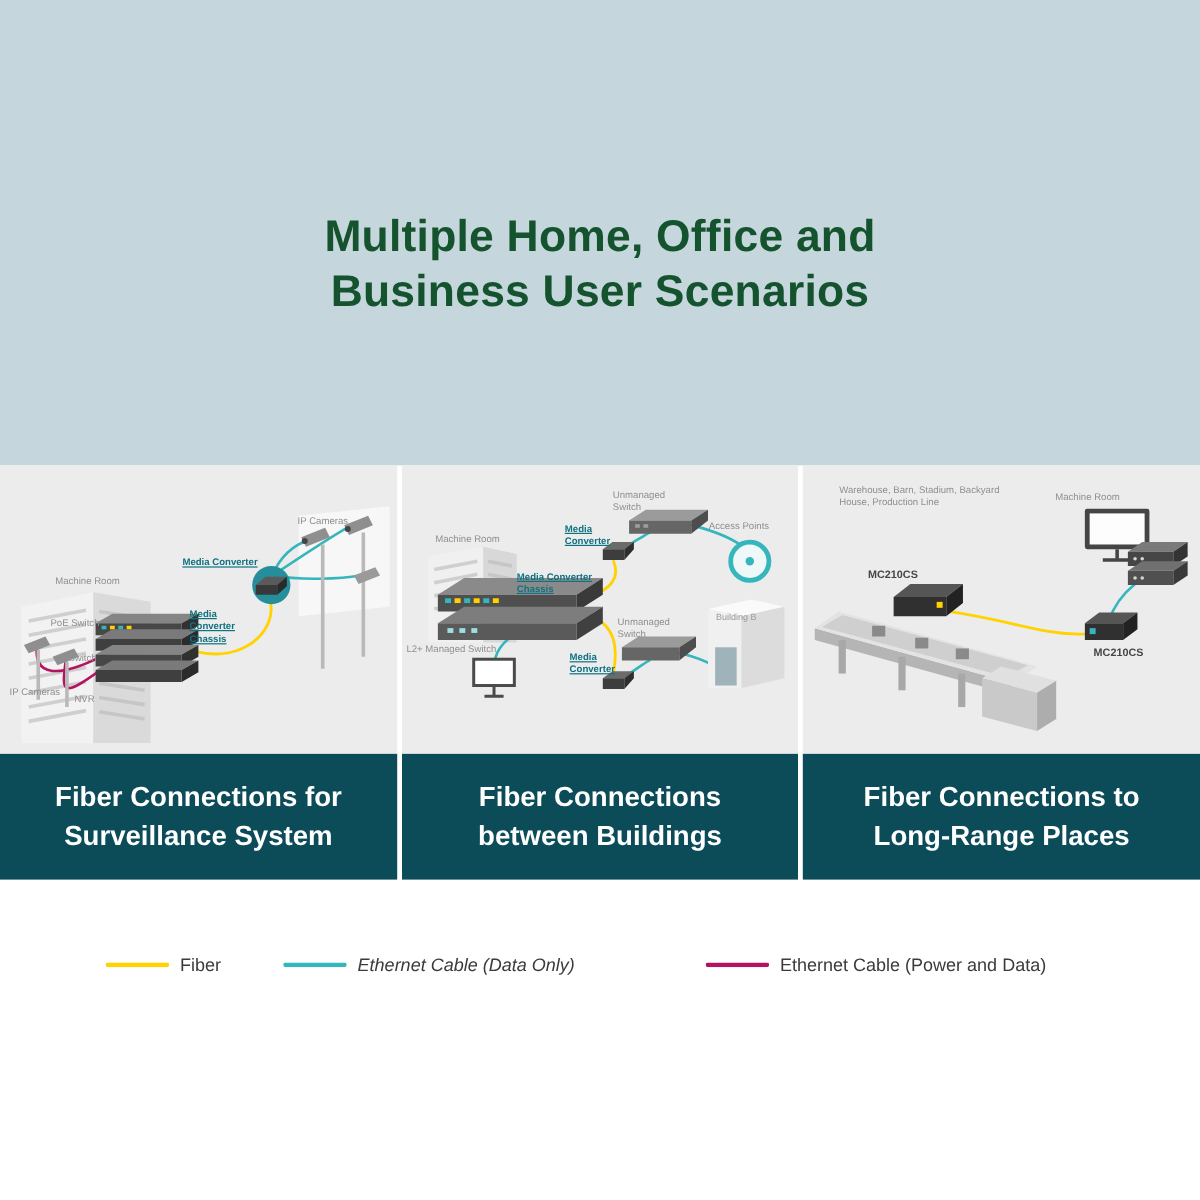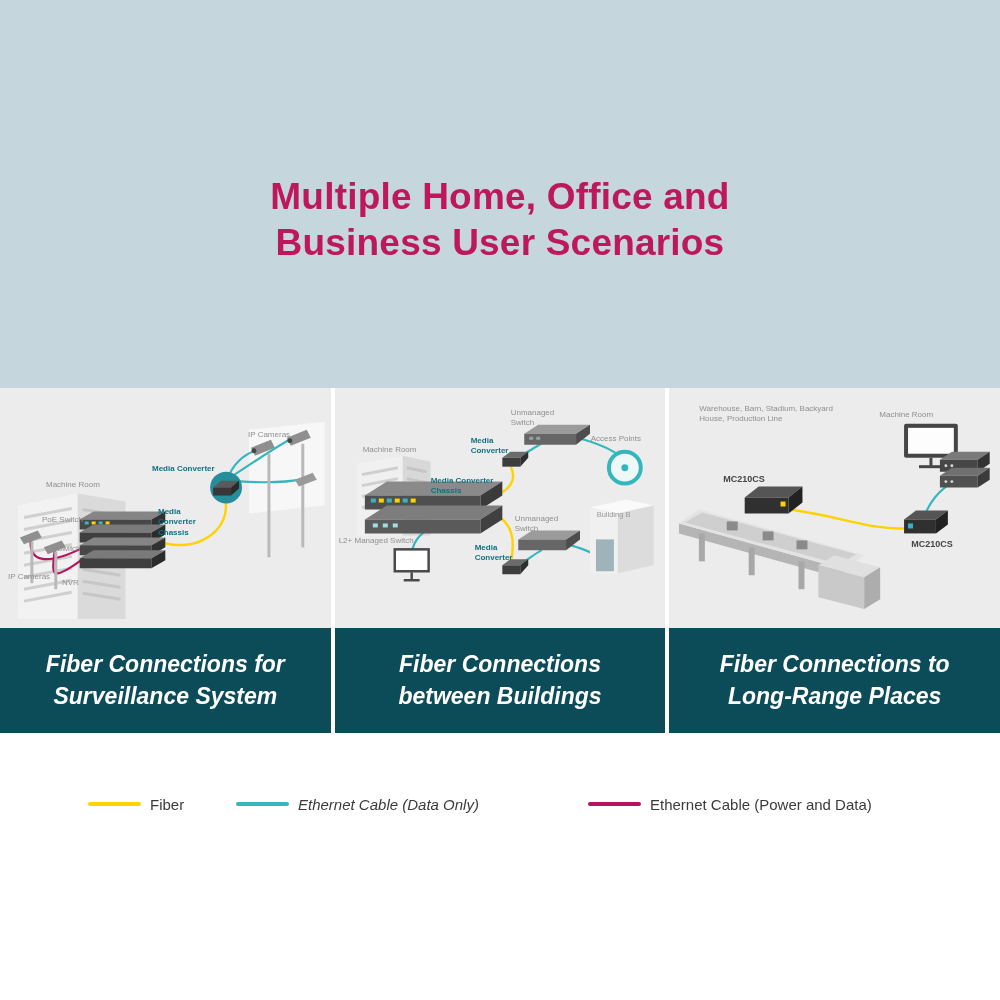--- a/index.html
+++ b/index.html
@@ -1,28 +1,28 @@
 <!DOCTYPE html>
 <html><head>
 <meta charset="utf-8">
 <style>
   * { margin:0; padding:0; box-sizing:border-box; }
   body { font-family:"Liberation Sans", sans-serif; background:#ffffff; }
   .page { position:relative; width:1000px; height:1000px; background:#ffffff; overflow:hidden; }
   .hero { position:absolute; top:0; left:0; width:1000px; height:388px; background:#c5d6dd; }
   .title { position:absolute; top:174px; left:0; width:1000px; text-align:center;
-           font-size:37px; font-weight:bold; color:#be185d; line-height:1.24; letter-spacing:0.2px; }
+           font-size:37px; font-weight:bold; color:#14532d; line-height:1.24; letter-spacing:0.2px; }
   .panels { position:absolute; top:388px; left:0; width:1000px; height:345px; display:flex; gap:4px; background:#ffffff; }
   .panel { flex:1; display:flex; flex-direction:column; }
   .illustration { position:relative; height:240px; background:#ececec; overflow:hidden; }
   .illustration svg { position:absolute; left:0; top:0; width:100%; height:100%; }
   .caption { height:105px; background:#0c4c59; color:#ffffff; display:flex; align-items:center;
-             justify-content:center; text-align:center; font-size:23px; font-weight:bold; line-height:1.35;font-style:italic; }
+             justify-content:center; text-align:center; font-size:23px; font-weight:bold; line-height:1.35; }
   .lbl { position:absolute; font-size:8px; color:#8f8f8f; line-height:1.3; }
-  .lbl.teal { color:#0f7280; font-weight:bold; }
+  .lbl.teal { color:#0f7280; font-weight:bold;text-decoration:underline; }
   .lbl.dark { color:#454545; font-weight:bold; font-size:9px; }
   .lbl.c { }
   .lbl.nw { white-space:nowrap; }
   .legend { position:absolute; top:792px; left:0; width:1000px; height:24px; }
   .legend-item { position:absolute; top:0; height:24px; display:flex; align-items:center; gap:9px;
                  font-size:15px; color:#3b3b3b; }
   .legend-item .swatch { display:block; }
 </style>
 </head>
 <body>

